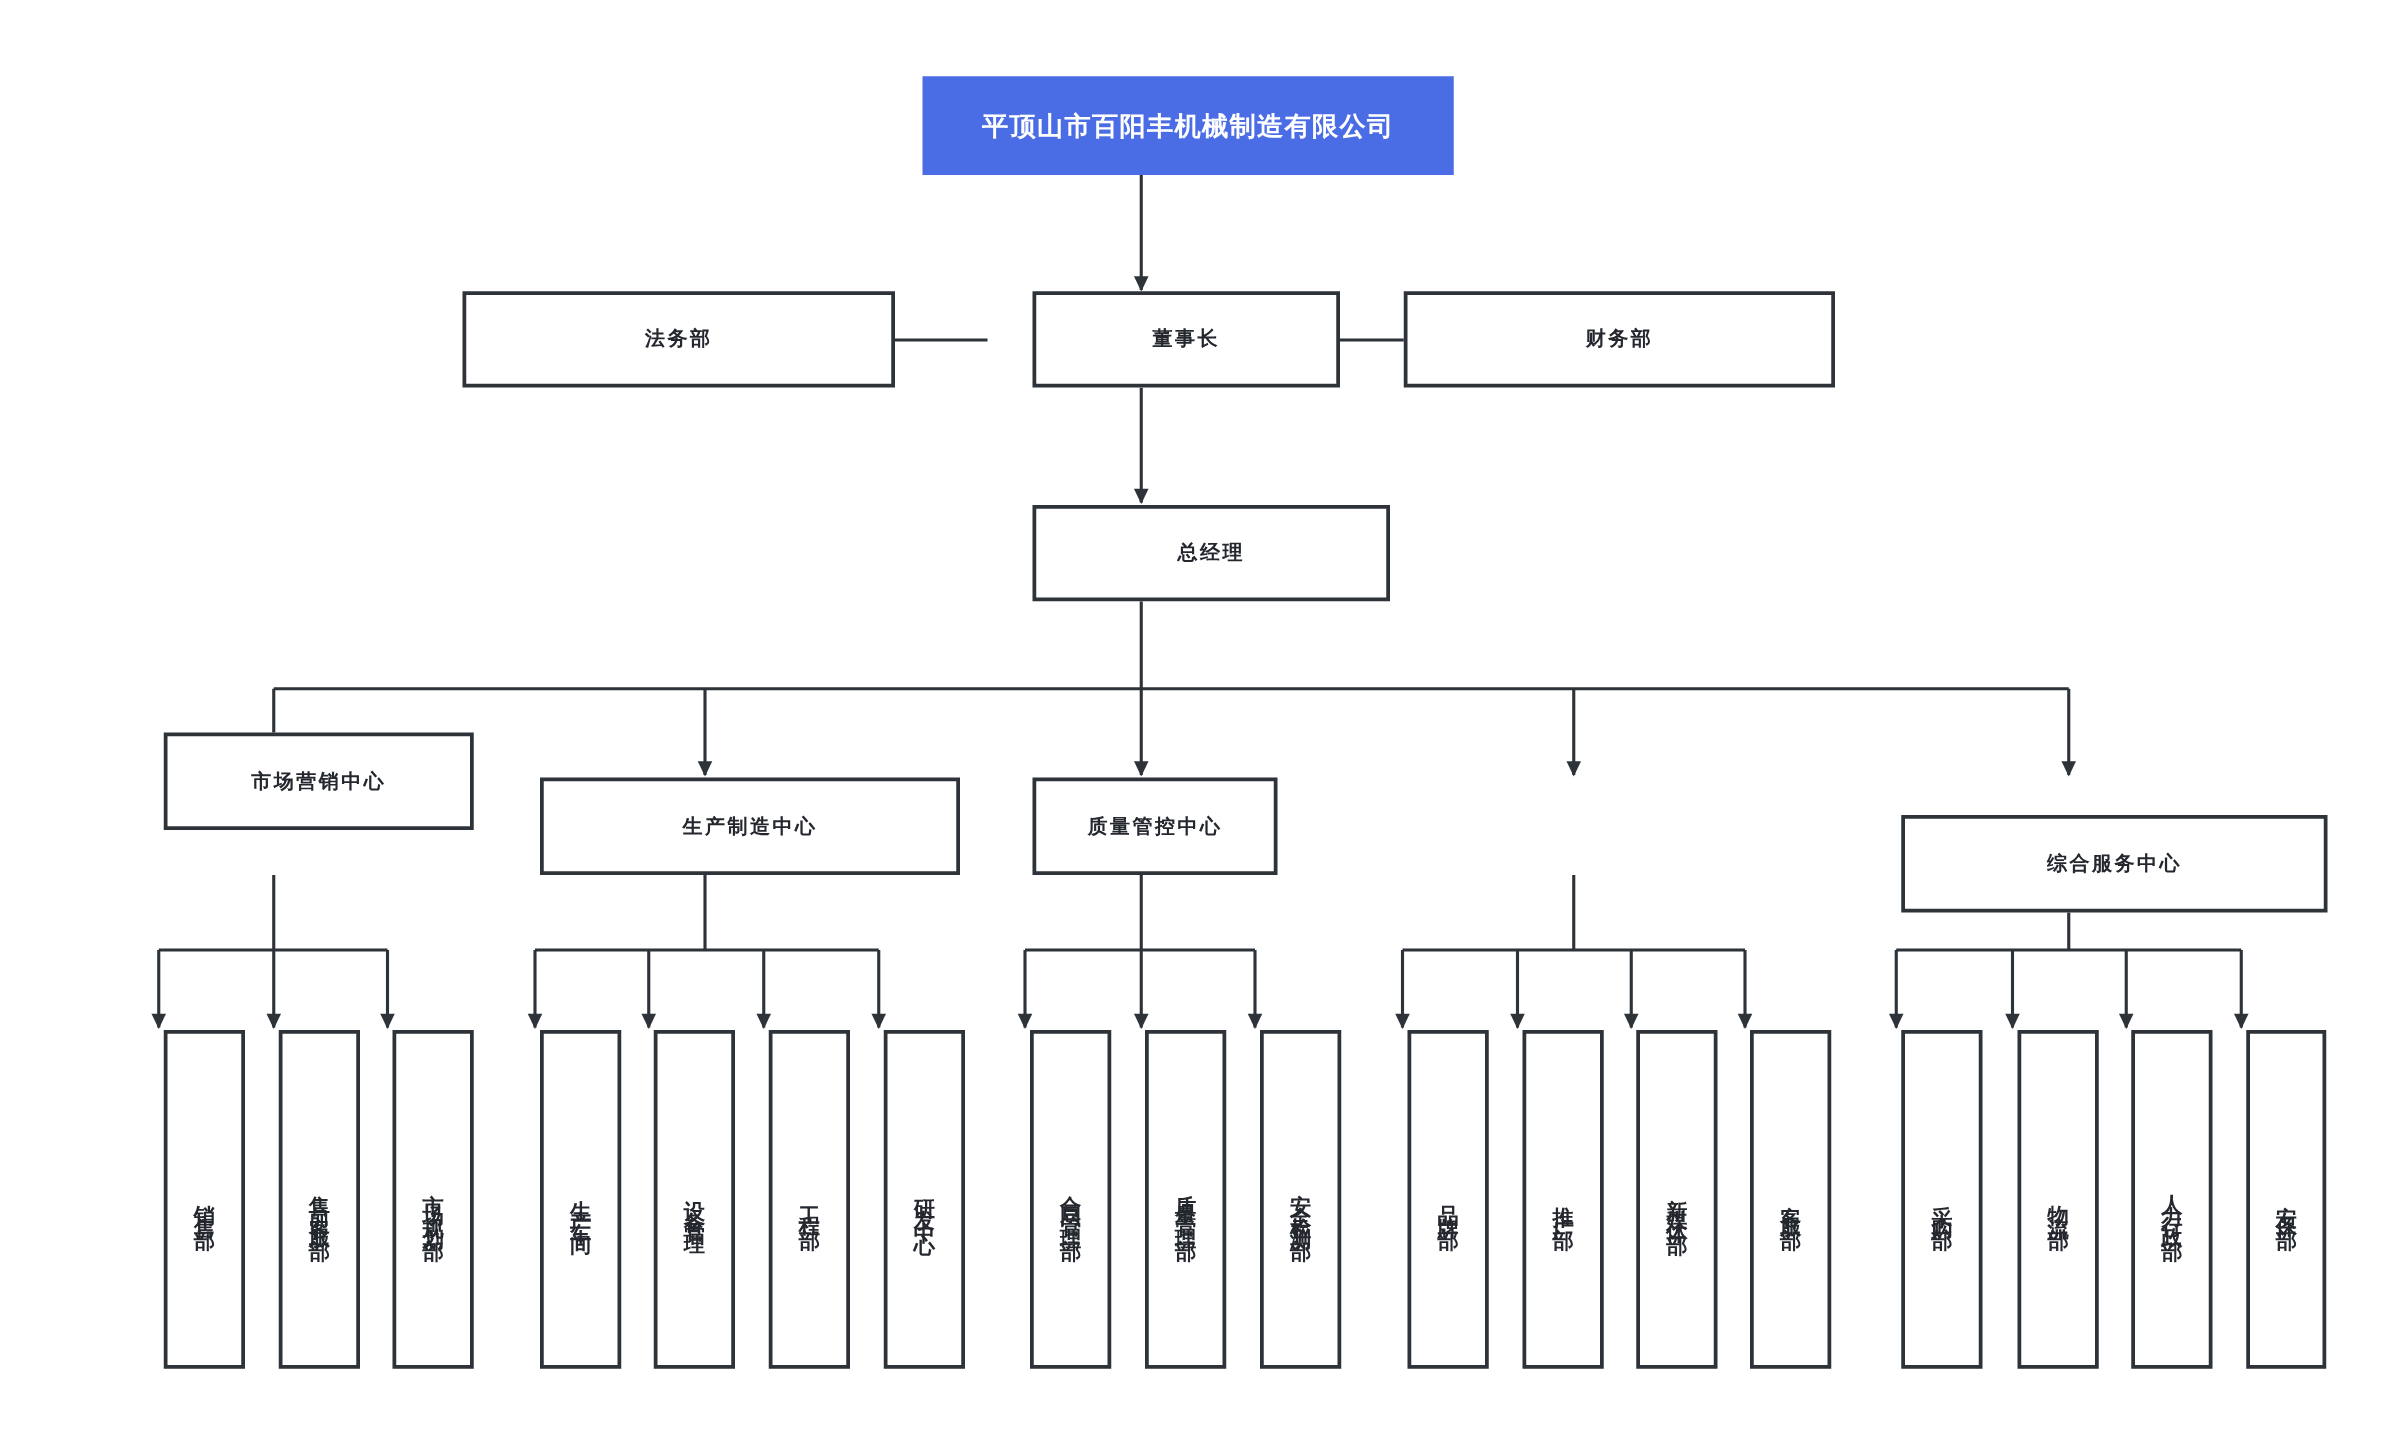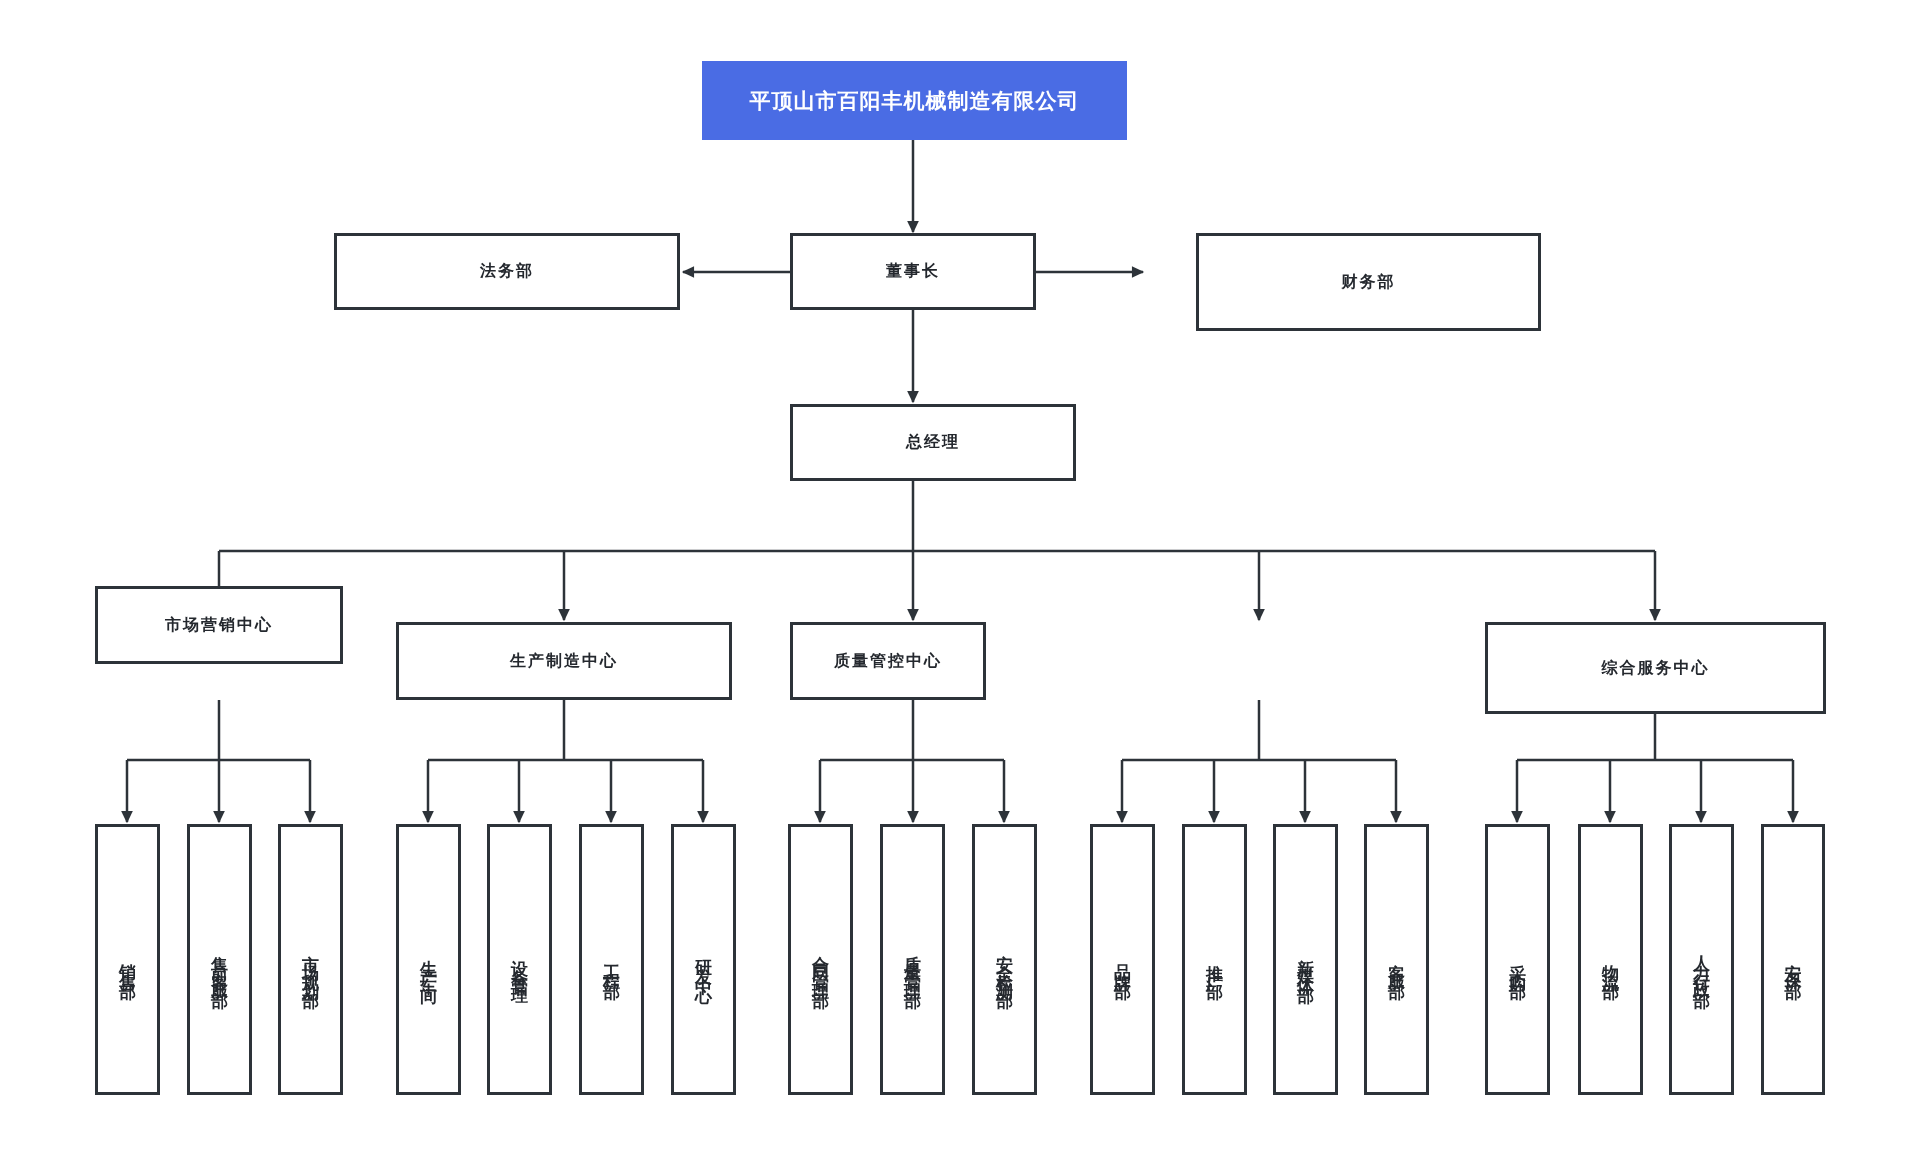--- a/index.html
+++ b/index.html
@@ -6,21 +6,21 @@
   .canvas{
     position:relative;width:1920px;height:1164px;background:#ffffff;
     font-family:"Liberation Sans","DejaVu Sans",sans-serif;overflow:hidden;
   }
   .wires{position:absolute;left:0;top:0;}
   .wires path{stroke:var(--line,#2d3339);stroke-width:2.5;fill:none;}
   .wires .ah{fill:var(--line,#2d3339);stroke:none;}
   .node{
     position:absolute;box-sizing:border-box;display:flex;align-items:center;justify-content:center;
     background:#ffffff;border:3px solid var(--box-border,#2d3339);
-    color:var(--box-text,#24282e);font-weight:700;text-align:left;
+    color:var(--box-text,#24282e);font-weight:700;text-align:left;margin-left:36px;
   }
   .node.root{
     background:var(--root-bg,#4a6ce4);border:none;color:var(--root-text,#ffffff);
     font-size:21px;letter-spacing:1px;
   }
   .node.l2,.node.center{font-size:16px;letter-spacing:2px;font-family:Liberation Serif, serif;}
   .node.leaf span{
     writing-mode:vertical-rl;text-orientation:upright;
     font-size:17px;letter-spacing:9px;margin-bottom:-9px;font-weight:700;
   }
@@ -91,28 +91,28 @@
       <path d="M1610 760 V822" marker-end="url(#ar)"></path>
       <path d="M1701 760 V822" marker-end="url(#ar)"></path>
       <path d="M1793 760 V822" marker-end="url(#ar)"></path>
     </g>
   </svg>
 
   <div class="node root" style="left:702px;top:61px;width:425px;height:79px">平顶山市百阳丰机械制造有限公司</div>
 
   <div class="node l2" style="left:334px;top:233px;width:346px;height:77px">法务部</div>
   <div class="node l2" style="left:790px;top:233px;width:246px;height:77px">董事长</div>
-  <div class="node l2" style="left:1196px;top:233px;width:345px;height:98px">财务部</div>
+  <div class="node l2" style="left:1087px;top:233px;width:345px;height:77px">财务部</div>
 
   <div class="node l2" style="left:790px;top:404px;width:286px;height:77px">总经理</div>
 
   <div class="node center" style="left:95px;top:586px;width:248px;height:78px">市场营销中心</div>
   <div class="node center" style="left:396px;top:622px;width:336px;height:78px">生产制造中心</div>
   <div class="node center" style="left:790px;top:622px;width:196px;height:78px">质量管控中心</div>
-  <div class="node center" style="left:1485px;top:622px;width:341px;height:92px">综合服务中心</div>
+  <div class="node center" style="left:1485px;top:652px;width:341px;height:78px">综合服务中心</div>
 
   <div class="node leaf" style="left:95px;top:824px;width:65px;height:271px">
     <span>销售部</span>
   </div>
   <div class="node leaf" style="left:187px;top:824px;width:65px;height:271px">
     <span>售前客服部</span>
   </div>
   <div class="node leaf" style="left:278px;top:824px;width:65px;height:271px">
     <span>市场规划部</span>
   </div>

